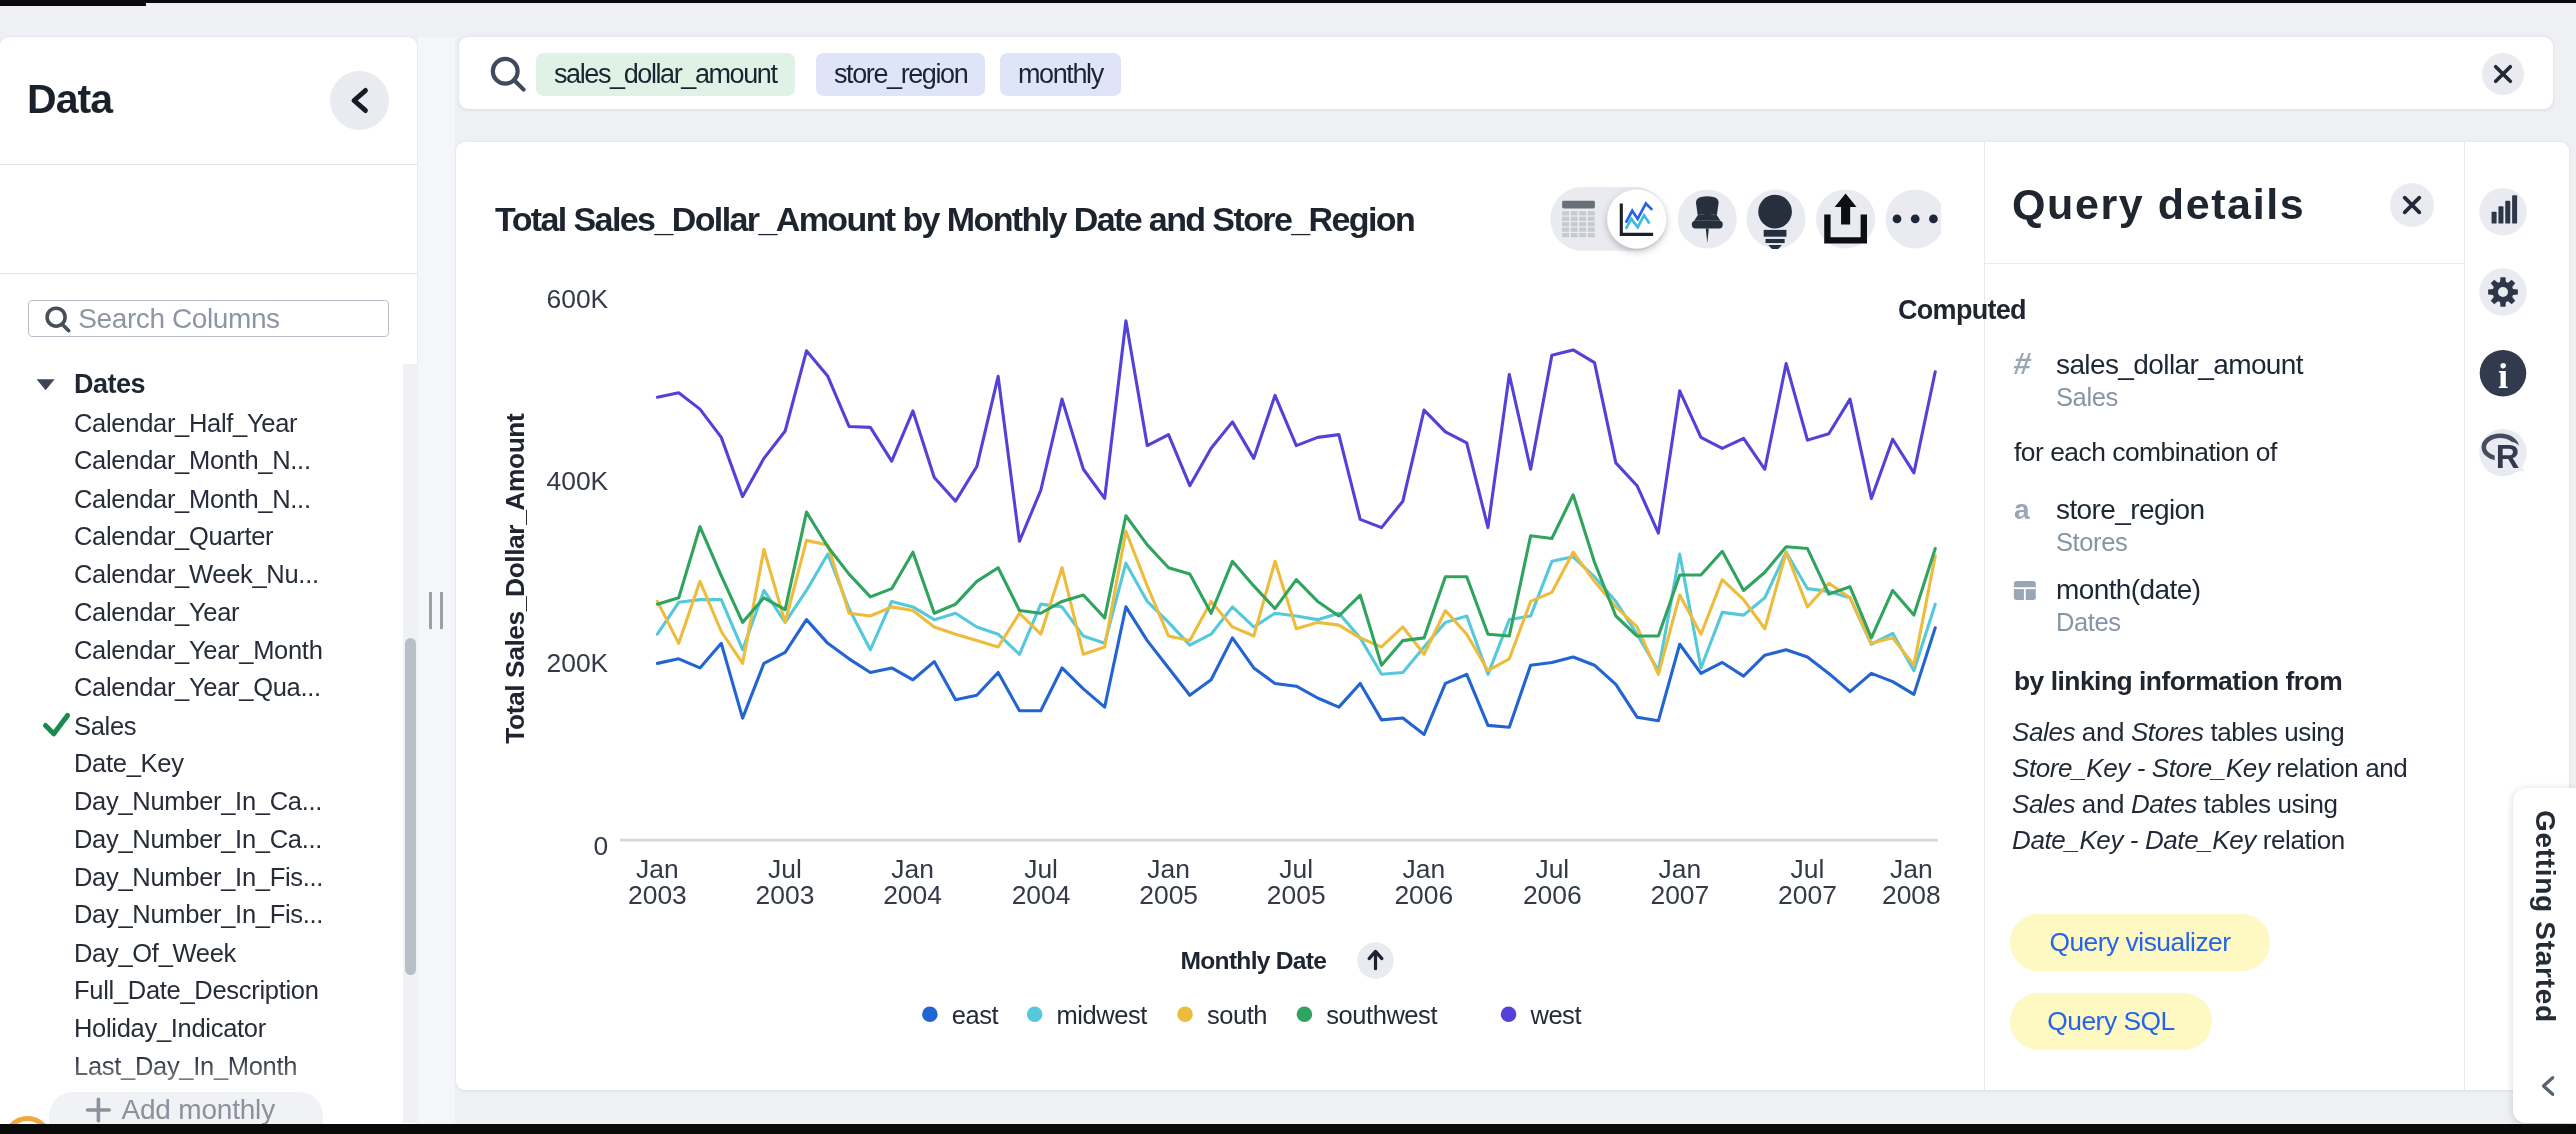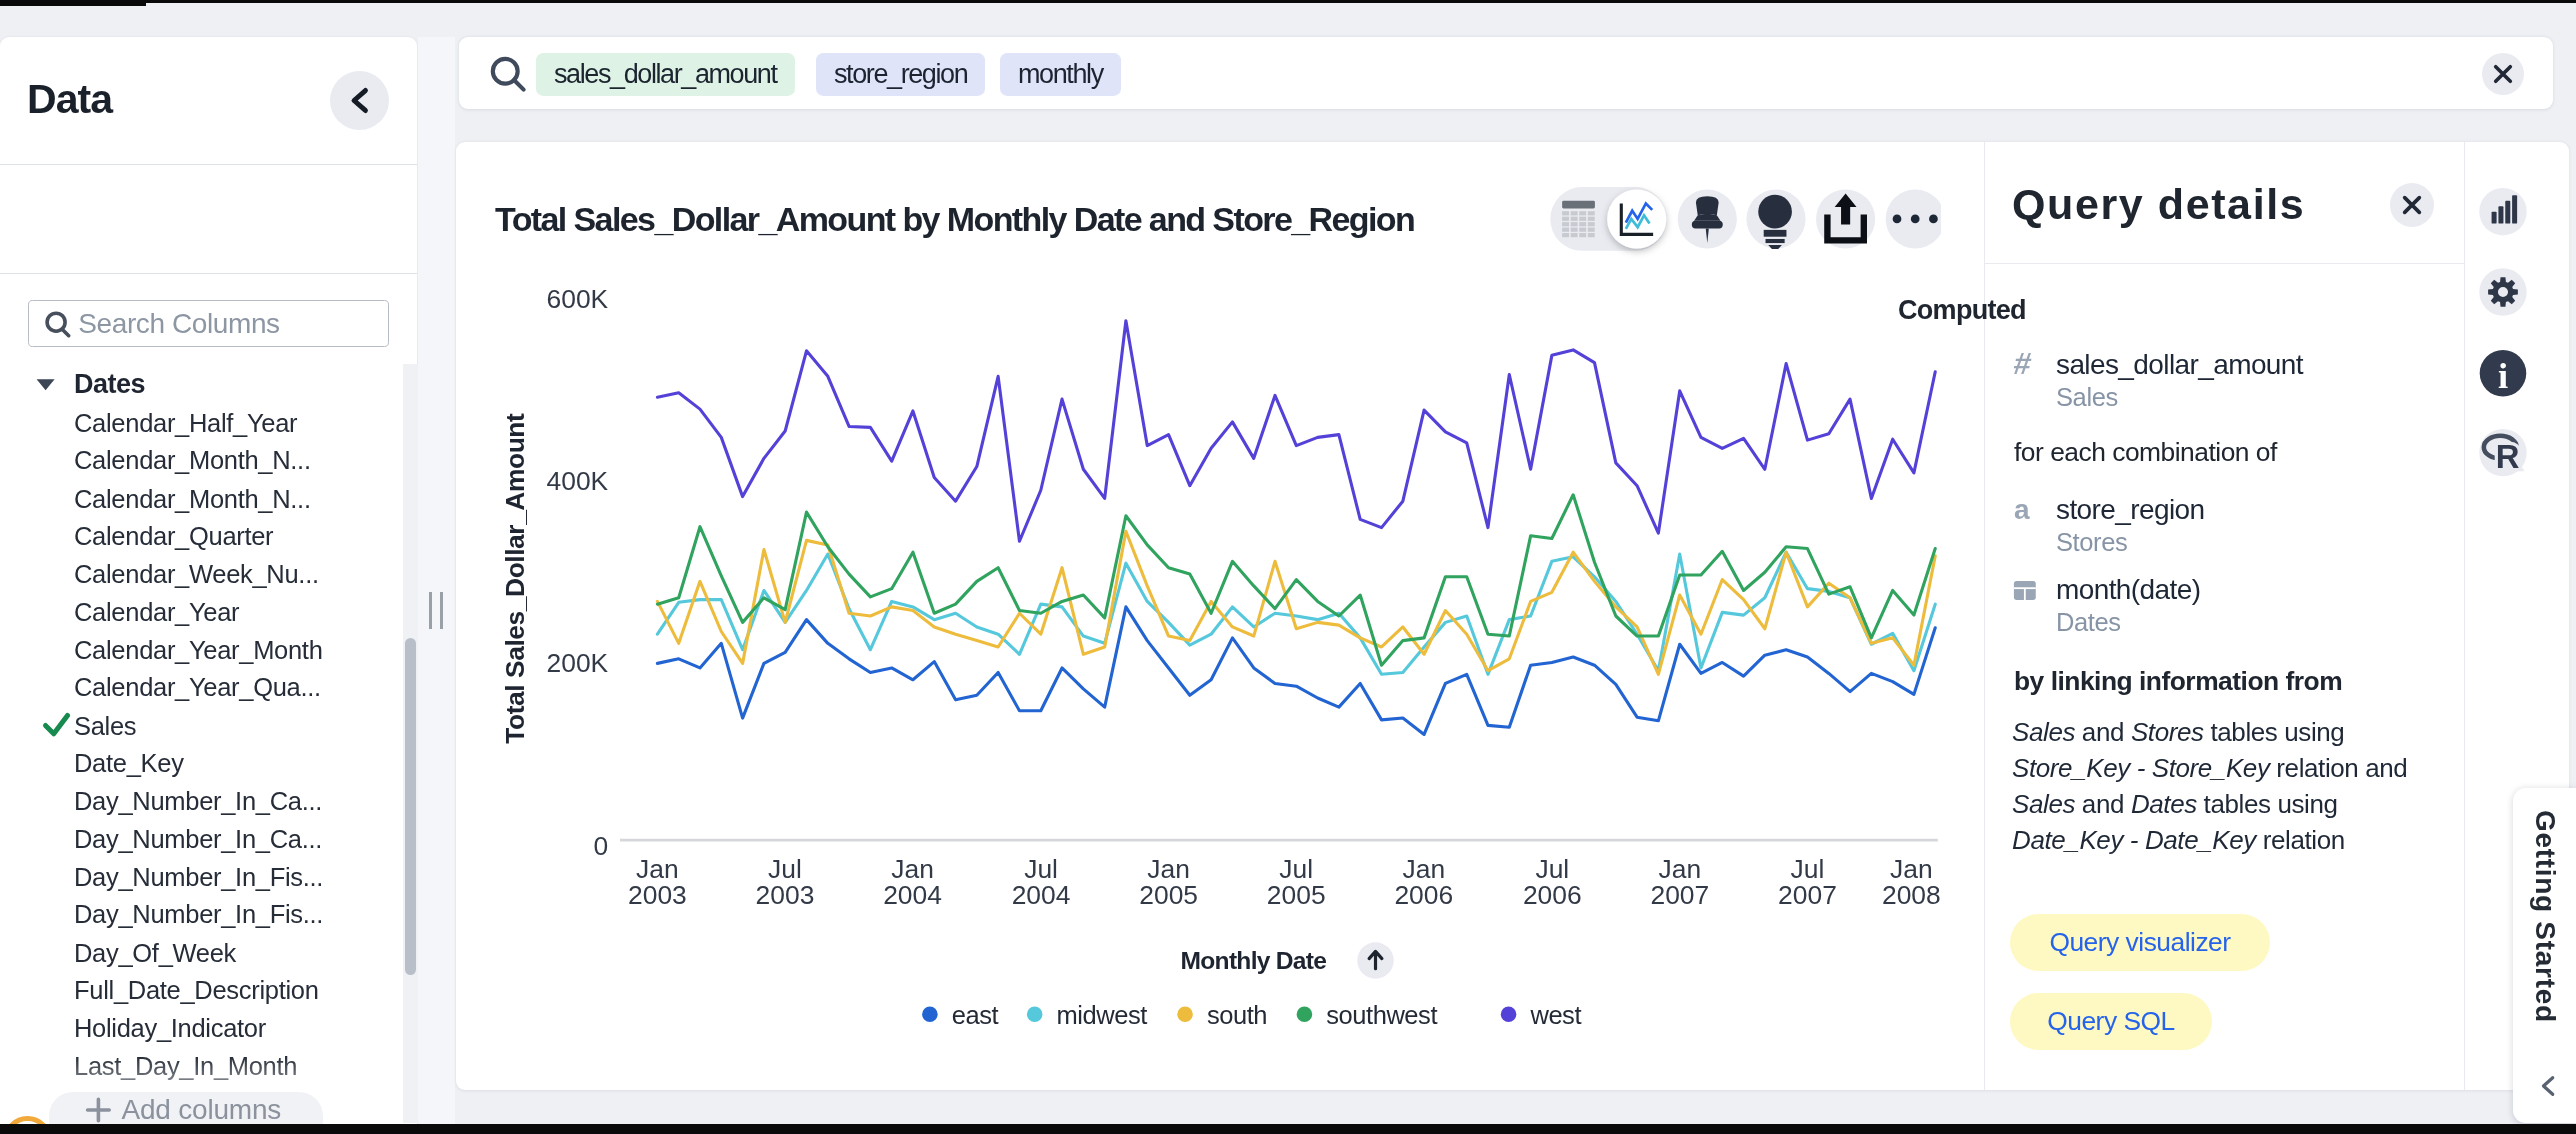--- a/index.html
+++ b/index.html
@@ -15,21 +15,21 @@
 
 <div class="abs" style="left:0;top:37px;width:417px;height:1087px;background:#fff;border-radius:9px 9px 0 0;box-shadow:0 0.9px 2.7px rgba(20,30,50,.08)">
   <div class="abs" style="left:27px;top:39px;font-size:41px;font-weight:bold;letter-spacing:-0.9px;color:#1b212b">Data</div>
   <div class="abs" style="left:330px;top:34px;width:59px;height:59px;border-radius:50%;background:#e9ebf1">
     <svg width="59" height="59" viewBox="0 0 65 65">
         <path d="M 39 21.5 L 26.5 32.5 L 39 43.5" stroke="#161c26" stroke-width="5.5" fill="none" stroke-linecap="round" stroke-linejoin="round"></path>
       </svg>
   </div>
   <div class="abs" style="left:0;top:127px;width:417px;height:0.9px;background:#dfe2e8"></div>
   <div class="abs" style="left:0;top:236px;width:417px;height:0.9px;background:#dfe2e8"></div>
-  <div class="abs" style="left:28px;top:263px;width:361px;height:47px;border:1.8px solid #b7bdc6;border-radius:4.6px;display:flex;align-items:center">
+  <div class="abs" style="left:28px;top:263px;width:361px;height:37px;border:1.8px solid #b7bdc6;border-radius:4.6px;display:flex;align-items:center">
      <svg width="42" height="36" style="margin-left:7.3px" viewBox="0 0 46 40">
         <circle cx="22" cy="18" r="10" fill="none" stroke="#474f5c" stroke-width="4"></circle>
         <line x1="29" y1="26" x2="36" y2="33" stroke="#474f5c" stroke-width="4" stroke-linecap="round"></line>
       </svg>
      <span style="font-size:28px;color:#8d96a3;letter-spacing:-0.4px">Search Columns</span>
   </div>
   <svg class="abs" style="left:33px;top:335px" width="27" height="25.5" viewBox="0 0 30 28">
       <path d="M 4 8 L 24 8 L 14 20 Z" fill="#3c4654"></path>
     </svg>
   <div class="abs" style="left:74px;top:332px;font-size:27px;font-weight:bold;letter-spacing:-0.5px;color:#1f2631">Dates</div>
@@ -54,21 +54,21 @@
   <svg class="abs" style="left:40px;top:672px" width="33" height="33" viewBox="0 0 36 36">
       <path d="M 6 18 L 15 27 L 30 7" stroke="#178a50" stroke-width="5.5" fill="none" stroke-linecap="round" stroke-linejoin="round"></path>
     </svg>
   <div class="abs" style="left:403px;top:327px;width:14.6px;height:759px;background:#eff1f4"></div>
   <div class="abs" style="left:405px;top:601px;width:11px;height:337px;background:#b9bfc9;border-radius:6.4px"></div>
   <div class="abs" style="left:0;top:1020px;width:401px;height:33px;background:linear-gradient(rgba(255,255,255,0),rgba(255,255,255,0.55))"></div>
   <div class="abs" style="left:49px;top:1055px;width:274px;height:36px;background:#f1f2f5;border-radius:24px 24px 0 0;display:flex;align-items:center">
     <svg width="36" height="36" style="margin-left:25.5px" viewBox="0 0 40 40">
         <path d="M 14 20 H 38 M 26 8 V 32" stroke="#8b929e" stroke-width="4" stroke-linecap="round"></path>
       </svg>
-    <span style="font-size:28px;color:#8b929e;margin-left:11px;letter-spacing:-0.2px">Add columns</span>
+    <span style="font-size:28px;color:#8b929e;margin-left:11px;letter-spacing:-0.2px">Add monthly</span>
   </div>
   <div class="abs" style="left:2.7px;top:1079px;width:51px;height:18px;overflow:hidden">
      <div style="position:absolute;left:0;top:0;width:49px;height:49px;border-radius:50%;border:5.5px solid #f2a93b;background:#fff"></div>
   </div>
 </div>
 
 <div class="abs" style="left:418px;top:37px;width:37px;height:1087px;background:#f5f6f9"></div>
 <div class="abs" style="left:429px;top:592px;width:2.7px;height:37px;background:#9aa0a8"></div>
 <div class="abs" style="left:440px;top:592px;width:2.7px;height:37px;background:#9aa0a8"></div>
 

